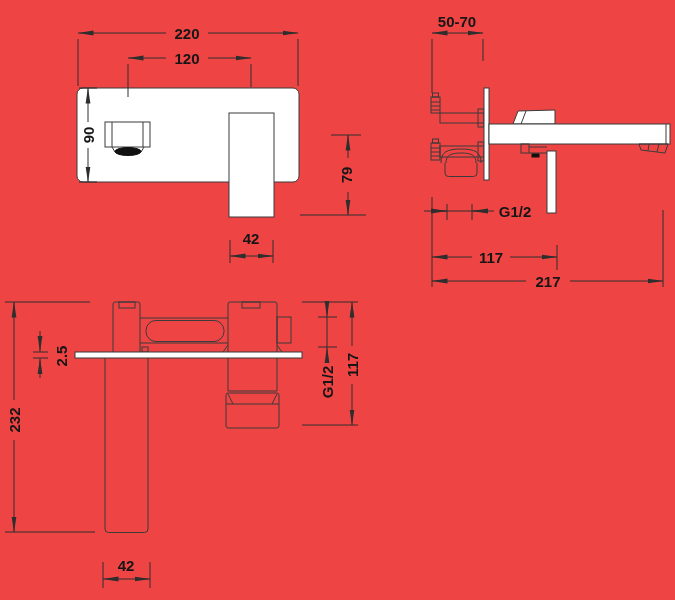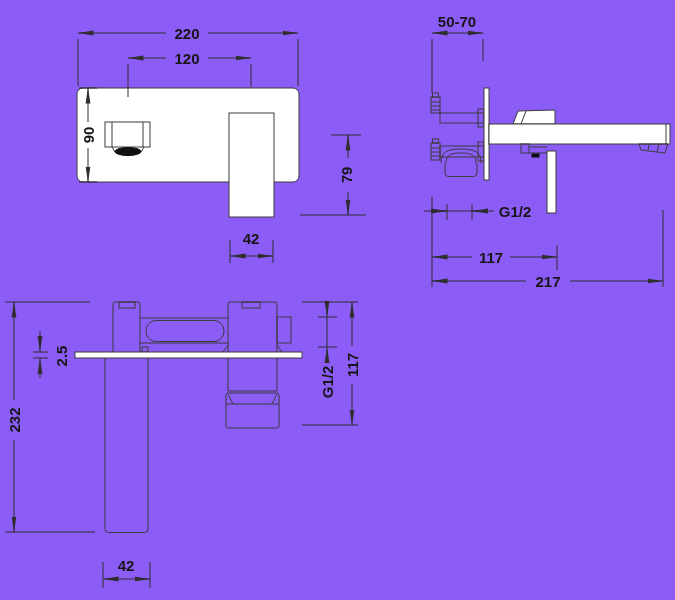--- a/index.html
+++ b/index.html
@@ -1,16 +1,16 @@
 <!DOCTYPE html>
 <html><head>
 <meta charset="utf-8">
 <style>
   html,body{margin:0;padding:0;background:#ffffff;}
-  .stage{width:675px;height:600px;background:#8b5cf6;position:relative;overflow:hidden;}
+  .stage{width:675px;height:600px;background:#ef4444;position:relative;overflow:hidden;}
   svg{display:block;}
   .ln{stroke:#3b3b3b;stroke-width:1;fill:none;}
   .lnf{stroke:#3b3b3b;stroke-width:1;fill:#ffffff;}
   .dark{fill:#111111;stroke:#111111;}
   .dim{stroke:#2e2e2e;stroke-width:1;fill:none;}
   text.dimtxt{font-family:"Liberation Sans","DejaVu Sans",sans-serif;font-size:15px;font-weight:bold;fill:#161616;}
 </style>
 </head>
 <body>
 

